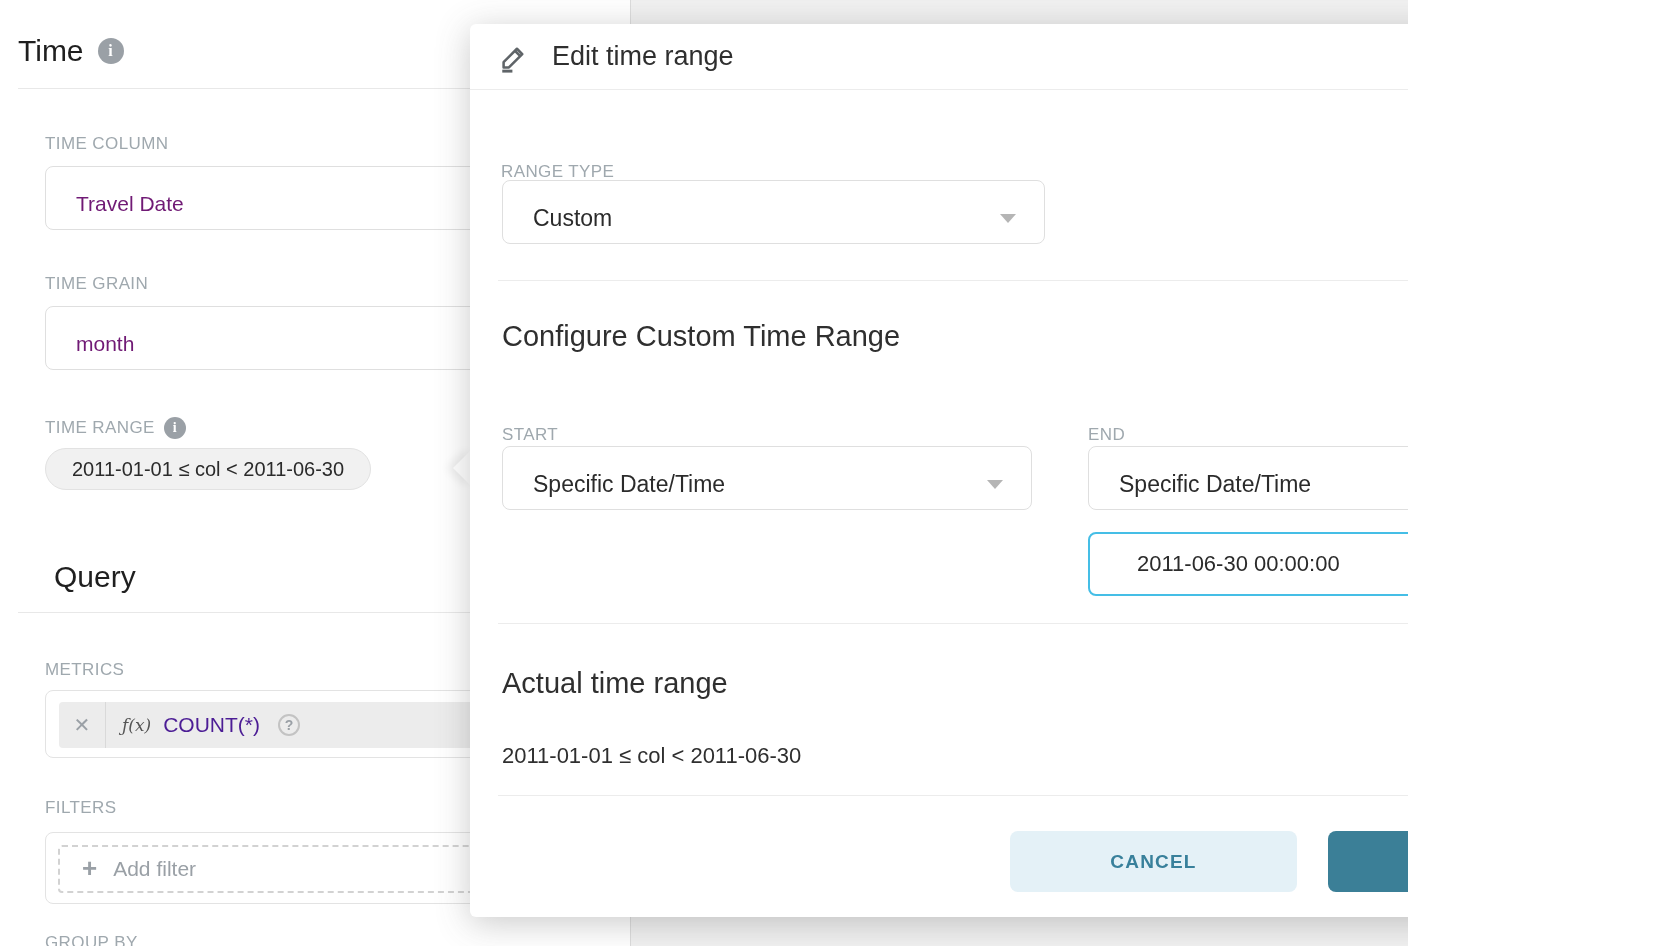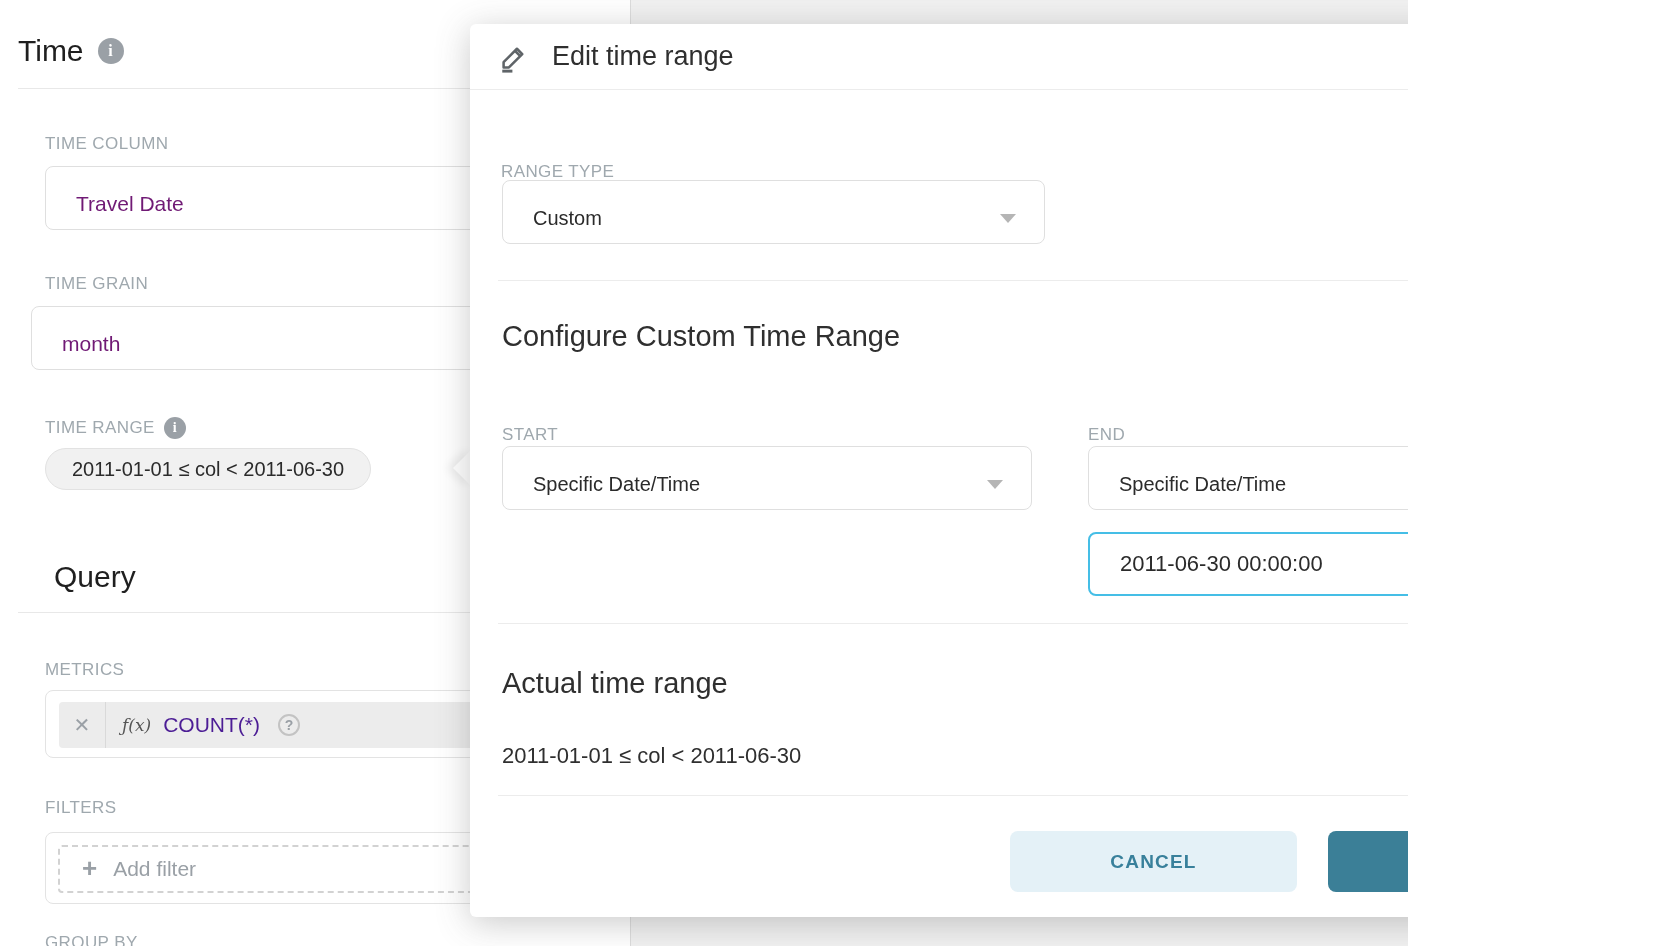--- a/index.html
+++ b/index.html
@@ -58,25 +58,25 @@
     border-radius:6px; box-shadow:0 6px 34px rgba(80,80,80,.30); z-index:6; }
   .modal-header { position:absolute; left:0; top:0; width:100%; height:66px;
     display:flex; align-items:center; gap:22px; padding-left:28px;
     border-bottom:1px solid #ececec; }
   .modal-title { font-size:27px; font-weight:500; color:#2f2f2f; }
   .m-divider { position:absolute; left:28px; width:1119px; height:1px; background:#ececec; }
   .m-label { font-size:17px; letter-spacing:.4px; color:#9fa8ae;margin-top:24px; }
   .m-heading { font-size:29px; font-weight:400; color:#2f2f2f; }
   .m-select { position:absolute; height:64px; background:#fff; border:1px solid #dfdfdf;
     border-radius:8px; display:flex; align-items:center; justify-content:space-between;
-    padding:12px 28px 0 30px; font-size:20px; color:#2b2b2b; cursor:pointer; }
+    padding:12px 28px 0 30px; font-size:23px; color:#2b2b2b; cursor:pointer; }
   .m-input { position:absolute; height:64px; background:#fff; border:1px solid #dfdfdf;
     border-radius:8px; display:flex; align-items:center; justify-content:space-between;
     padding:0 26px 0 30px; font-size:22px; color:#2b2b2b; }
-  .m-input.focused { border:2px solid #45bee6; padding:0 25px 0 30px; }
+  .m-input.focused { border:2px solid #45bee6; padding:0 25px 0 47px; }
   .m-value { font-size:22px; color:#2f2f2f; }
   .btn { position:absolute; height:61px; border:none; border-radius:8px;
     font-family:"Liberation Sans", sans-serif; font-size:19px; font-weight:700;
     letter-spacing:1.2px; cursor:pointer; }
   .btn-cancel { background:#e4f1f7; color:#38809b; }
   .btn-apply { background:#3b7f97; color:#ffffff; }
 </style>
 </head>
 <body>
 
@@ -96,21 +96,21 @@
       <span>TIME COLUMN</span>
     </div>
     <div class="abs select-box" style="left:45px; top:166px; width:545px; height:64px;">
       <span>Travel Date</span>
       <span class="caret"></span>
     </div>
 
     <div class="abs ctl-label" style="left:45px; top:274px;">
       <span>TIME GRAIN</span>
     </div>
-    <div class="abs select-box" style="left:31px; top:306px; width:545px; height:64px;">
+    <div class="abs select-box" style="left:45px; top:306px; width:545px; height:64px;">
       <span>month</span>
       <span class="caret"></span>
     </div>
 
     <div class="abs ctl-label" style="left:45px; top:417px;">
       <span>TIME RANGE</span>
       <span class="info-circle small">i</span>
     </div>
     <div class="abs time-range-pill" style="left:45px; top:448px;">
       <span>2011-01-01 ≤ col &lt; 2011-06-30</span>

